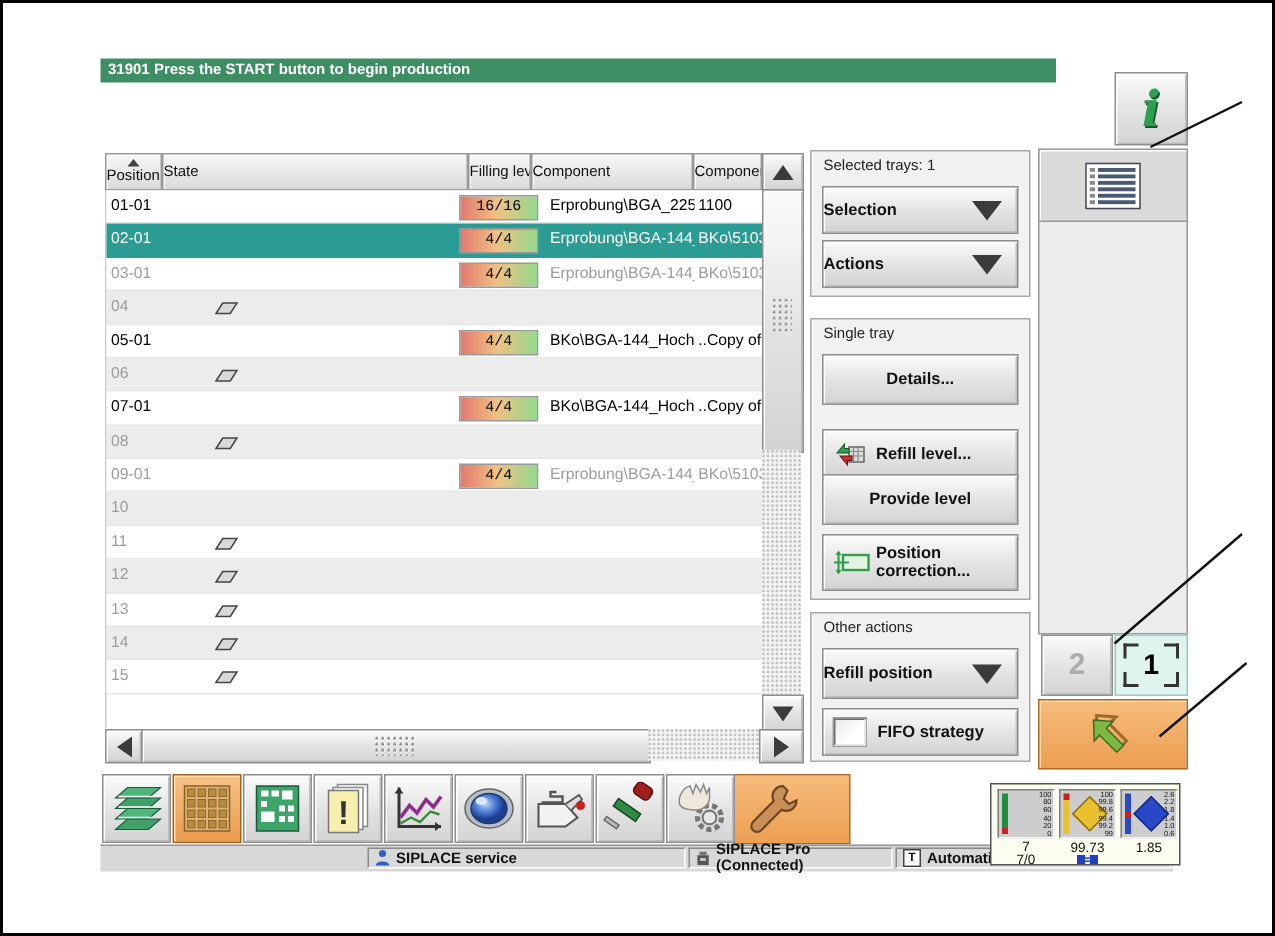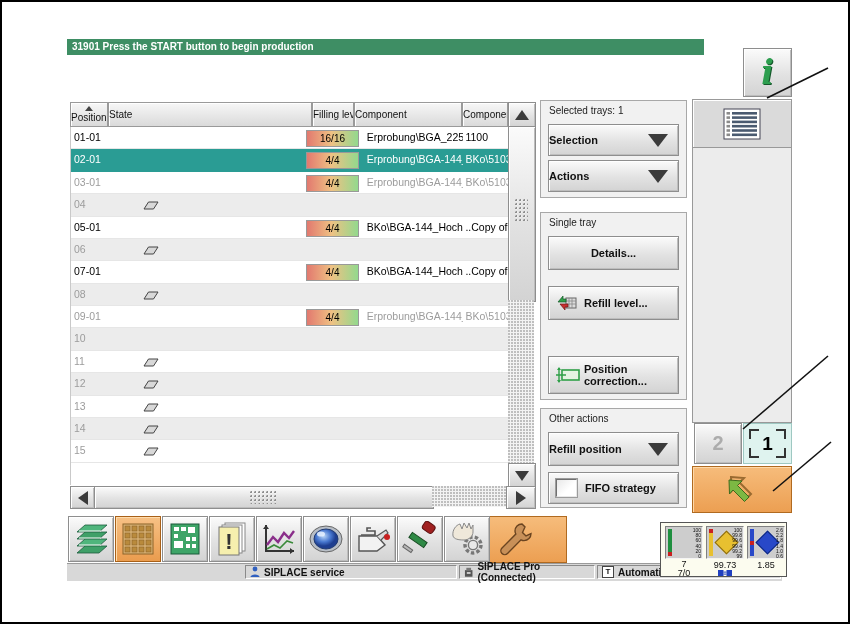--- a/index.html
+++ b/index.html
@@ -32,21 +32,21 @@
   .th .sorticon{width:0;height:0;border-left:4px solid transparent;border-right:4px solid transparent;border-bottom:5px solid #444;margin:0 auto 1px auto;}
   .tbody{position:absolute;left:0;top:25px;width:438px;height:358px;background:#fff;border-left:1px solid #c9c9c9;box-sizing:border-box;}
   .t-row{height:22.375px;display:flex;border-bottom:1px solid #E6E6E6;box-sizing:border-box;background:#fff;}
   .t-row.alt{background:#ECECEC;}
   .t-row.selected{background:#2A9C94;border-bottom:none;}
   .c{font-size:10.5px;color:#000;line-height:21px;overflow:hidden;white-space:nowrap;box-sizing:border-box;}
   .t-row.dim .c{color:#9C9C9C;}
   .t-row.selected .c{color:#fff;}
   .c-pos{width:38px;padding-left:3px;}
   .c-state{width:204px;padding-left:34px;}
-  .c-fill{width:54px;text-align:center;}
+  .c-fill{width:54px;text-align:center;font-family:Liberation Mono, monospace;}
   .c-comp{width:108px;padding-left:8px;}
   .c-comp2{width:46px;padding-left:2px;}
   .badge{display:none;margin-top:3px;height:15px;line-height:15px;font-size:10px;color:#000;border:1px solid #999;
          background:linear-gradient(90deg,#E2796F,#EFC183 48%,#93D98D);}
   .badge.show{display:block;}
   .ptray{display:none;margin-top:6px;}
   .ptray.show{display:inline-block;}
   
   .vsb{position:absolute;left:438px;top:0;width:26px;}
   .sbbtn{position:absolute;display:flex;align-items:center;justify-content:center;}
@@ -347,20 +347,23 @@
     <span class="lbl">Details...</span>
   </div>
   <div class="abtn raised" style="left:546px;top:284px;height:34px;">
     <svg class="icon" width="22" height="20" viewBox="0 0 22 20">
       <rect x="10" y="5" width="10" height="10" fill="#DCDCDC" stroke="#666"></rect>
       <path d="M10 8 H20 M10 11 H20 M13 5 V15 M16 5 V15" stroke="#888" stroke-width="0.8"></path>
       <path d="M2 9 L7 3 L7 6 L10 6 L10 9 Z" fill="#2FA048" stroke="#17592A" stroke-width="0.7"></path>
       <path d="M4 11 L9 17 L9 14 L12 14 L12 11 Z" fill="#C83030" stroke="#6E1414" stroke-width="0.7"></path>
     </svg>
     <span class="lbl" style="text-align:left;padding-left:6px;">Refill level...</span>
+  </div>
+  <div class="abtn raised" style="left:546px;top:314px;height:34px;">
+    <span class="lbl">Provide level</span>
   </div>
   <div class="abtn raised" style="left:546px;top:354px;height:38px;">
     <svg class="icon" width="24" height="16" viewBox="0 0 24 16">
       <rect x="6" y="3" width="17" height="10" fill="#E4F4E2" stroke="#2FA048" stroke-width="1.6"></rect>
       <path d="M3 1 V15 M0 8 H10" stroke="#2FA048" stroke-width="1.4"></path>
       <path d="M3 0 L5 3 L1 3 Z M3 16 L5 13 L1 13 Z" fill="#2FA048"></path>
     </svg>
     <span class="lbl" style="text-align:left;padding-left:4px;">Position correction...</span>
   </div>
 

